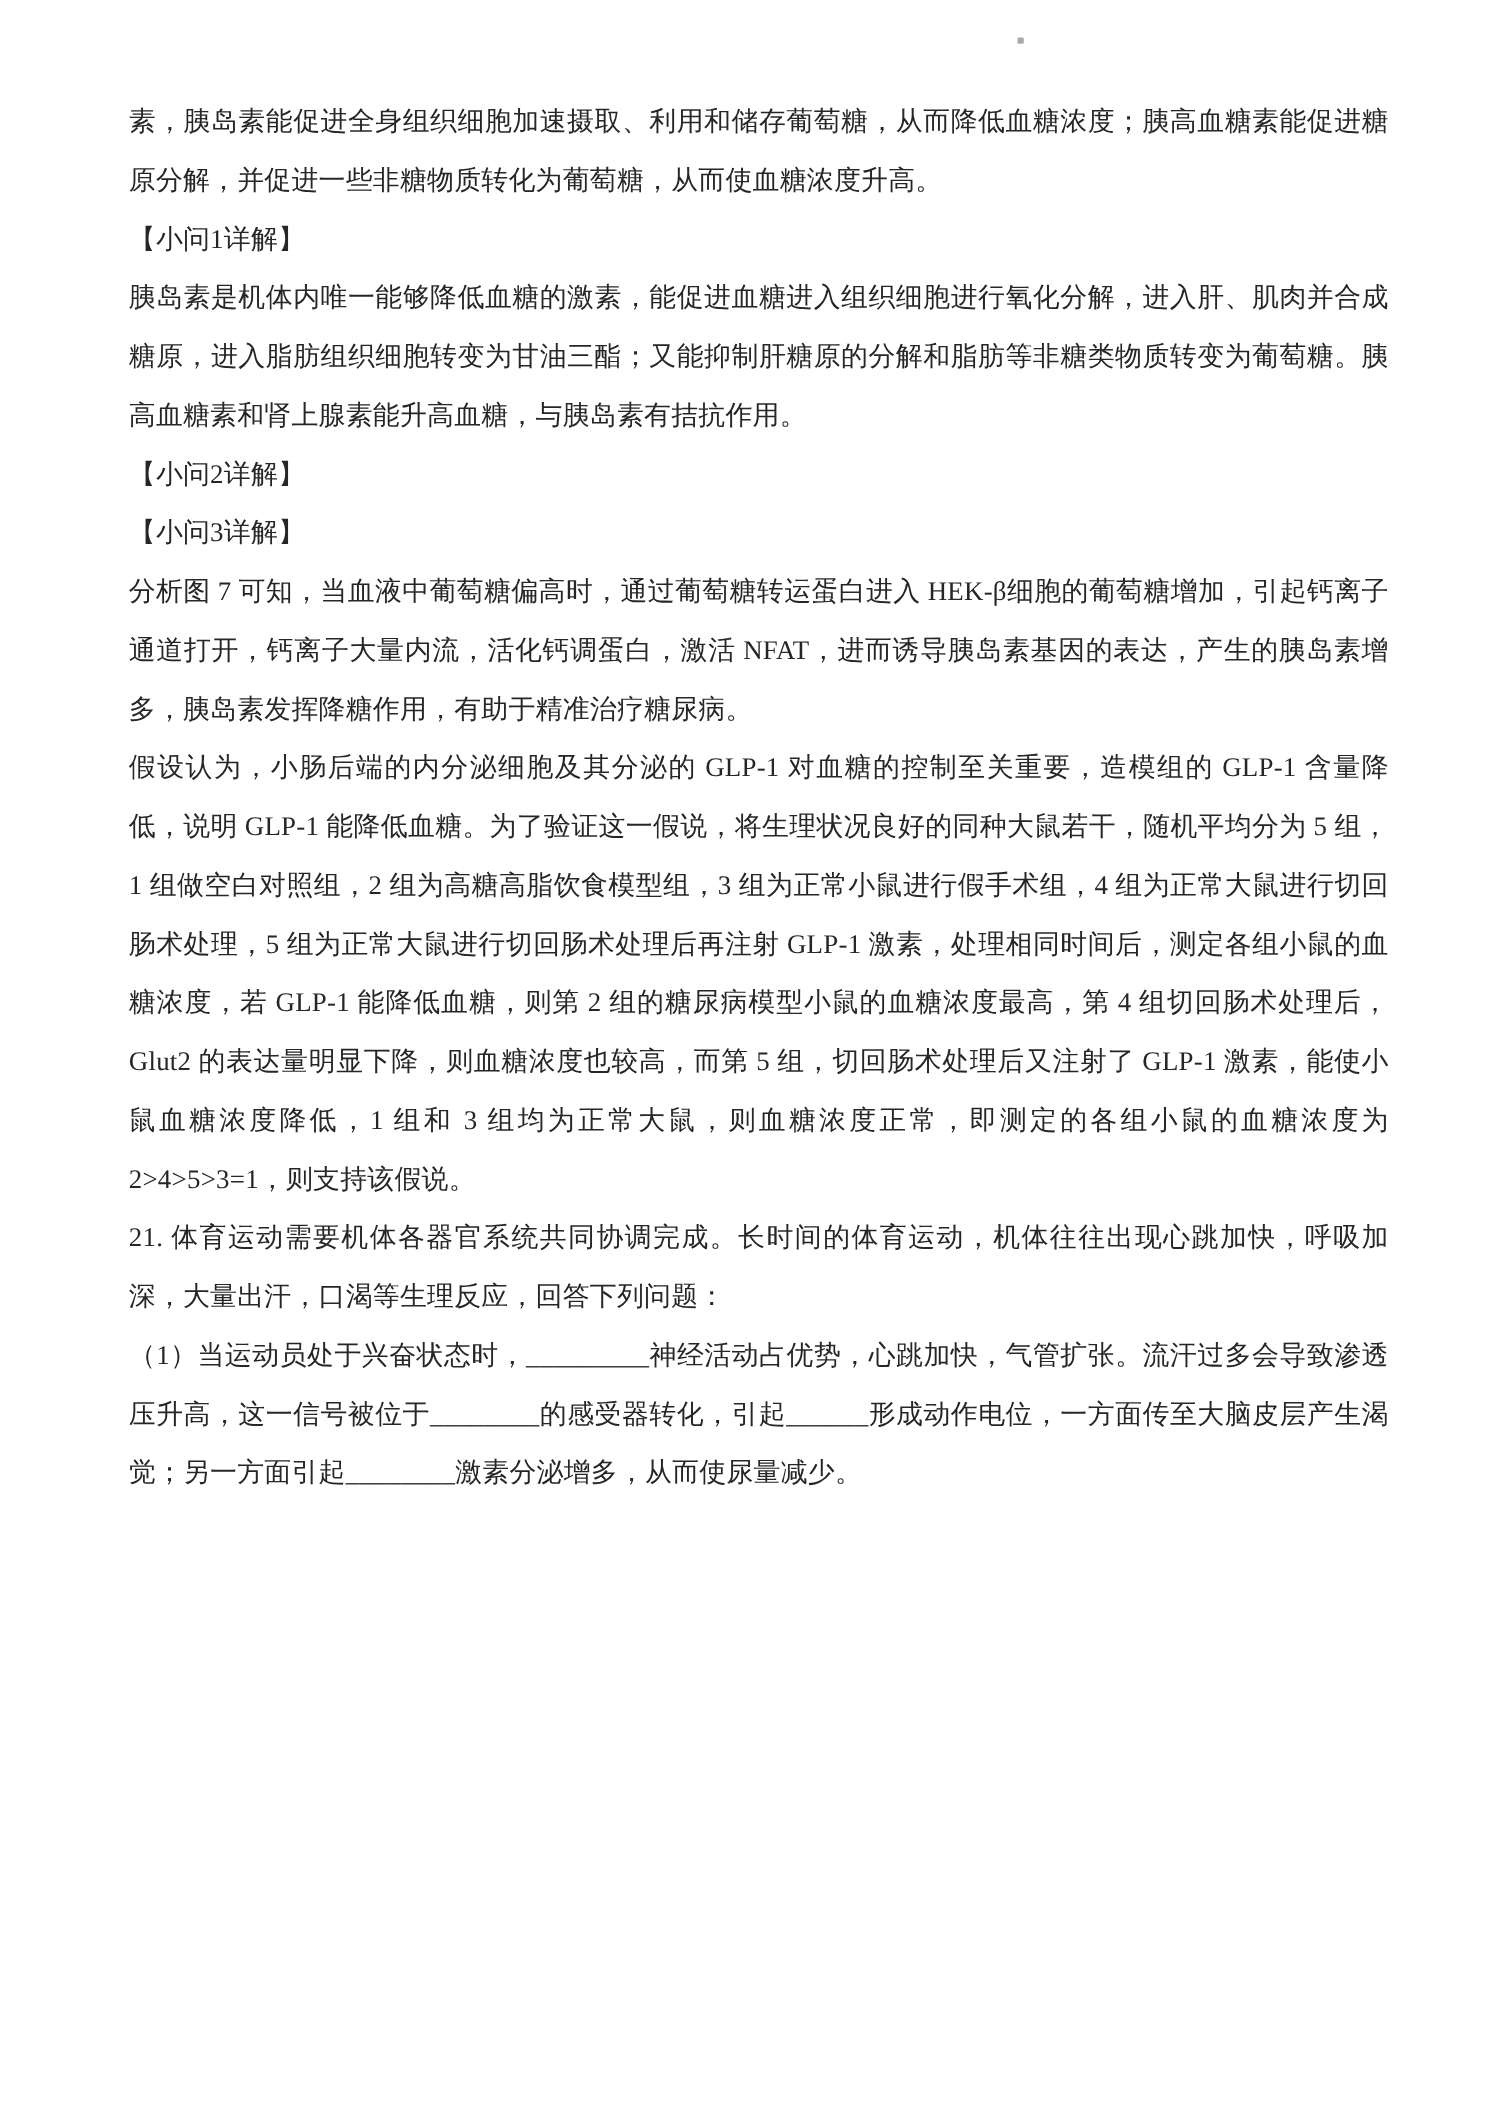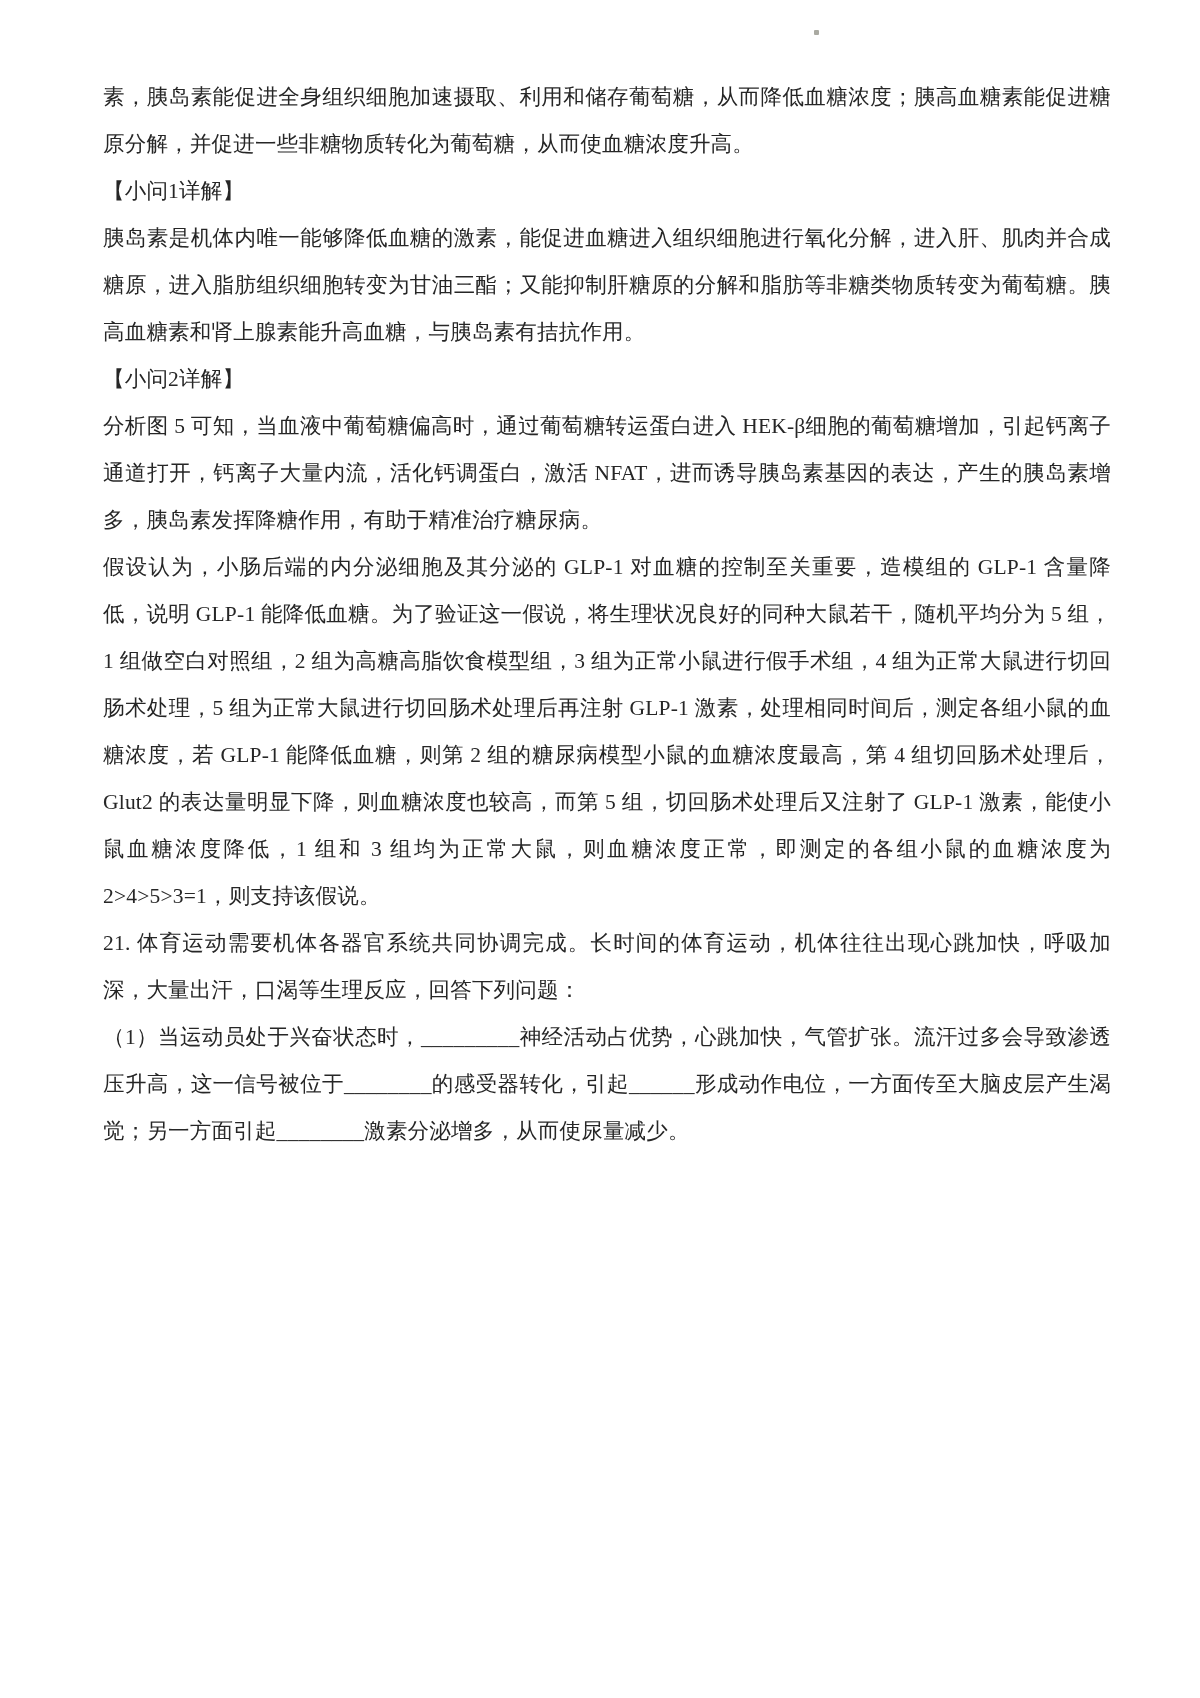--- a/index.html
+++ b/index.html
@@ -59,20 +59,21 @@
 <body>
 
 <div class="page">
   <div class="stray"></div>
 
   <div class="content">
     <p class="body">素，胰岛素能促进全身组织细胞加速摄取、利用和储存葡萄糖，从而降低血糖浓度；胰高血糖素能促进糖原分解，并促进一些非糖物质转化为葡萄糖，从而使血糖浓度升高。</p>
     <p class="heading">【小问1详解】</p>
     <p class="body">胰岛素是机体内唯一能够降低血糖的激素，能促进血糖进入组织细胞进行氧化分解，进入肝、肌肉并合成糖原，进入脂肪组织细胞转变为甘油三酯；又能抑制肝糖原的分解和脂肪等非糖类物质转变为葡萄糖。胰高血糖素和肾上腺素能升高血糖，与胰岛素有拮抗作用。</p>
     <p class="heading">【小问2详解】</p>
-    <p class="body">分析图 5 可知，当血液中葡萄糖偏高时，通过葡萄糖转运蛋白进入 HEK-β细胞的葡萄糖增加，引起钙离子通道打开，钙离子大量内流，活化钙调蛋白，激活 NFAT，进而诱导胰岛素基因的表达，产生的胰岛素增多，胰岛素发挥降糖作用，有助于精准治疗糖尿病。</p>
+    <p class="heading">【小问3详解】</p>
+    <p class="body">分析图 7 可知，当血液中葡萄糖偏高时，通过葡萄糖转运蛋白进入 HEK-β细胞的葡萄糖增加，引起钙离子通道打开，钙离子大量内流，活化钙调蛋白，激活 NFAT，进而诱导胰岛素基因的表达，产生的胰岛素增多，胰岛素发挥降糖作用，有助于精准治疗糖尿病。</p>
     <p class="body">假设认为，小肠后端的内分泌细胞及其分泌的 GLP-1 对血糖的控制至关重要，造模组的 GLP-1 含量降低，说明 GLP-1 能降低血糖。为了验证这一假说，将生理状况良好的同种大鼠若干，随机平均分为 5 组，1 组做空白对照组，2 组为高糖高脂饮食模型组，3 组为正常小鼠进行假手术组，4 组为正常大鼠进行切回肠术处理，5 组为正常大鼠进行切回肠术处理后再注射 GLP-1 激素，处理相同时间后，测定各组小鼠的血糖浓度，若 GLP-1 能降低血糖，则第 2 组的糖尿病模型小鼠的血糖浓度最高，第 4 组切回肠术处理后，Glut2 的表达量明显下降，则血糖浓度也较高，而第 5 组，切回肠术处理后又注射了 GLP-1 激素，能使小鼠血糖浓度降低，1 组和 3 组均为正常大鼠，则血糖浓度正常，即测定的各组小鼠的血糖浓度为 2&gt;4&gt;5&gt;3=1，则支持该假说。</p>
     <p class="body">21. 体育运动需要机体各器官系统共同协调完成。长时间的体育运动，机体往往出现心跳加快，呼吸加深，大量出汗，口渴等生理反应，回答下列问题：</p>
     <p class="body">（1）当运动员处于兴奋状态时，_________神经活动占优势，心跳加快，气管扩张。流汗过多会导致渗透压升高，这一信号被位于________的感受器转化，引起______形成动作电位，一方面传至大脑皮层产生渴觉；另一方面引起________激素分泌增多，从而使尿量减少。</p>
   </div>
 
   <div class="footer">第 31页/共 38页</div>
 </div>
 
 </body></html>

